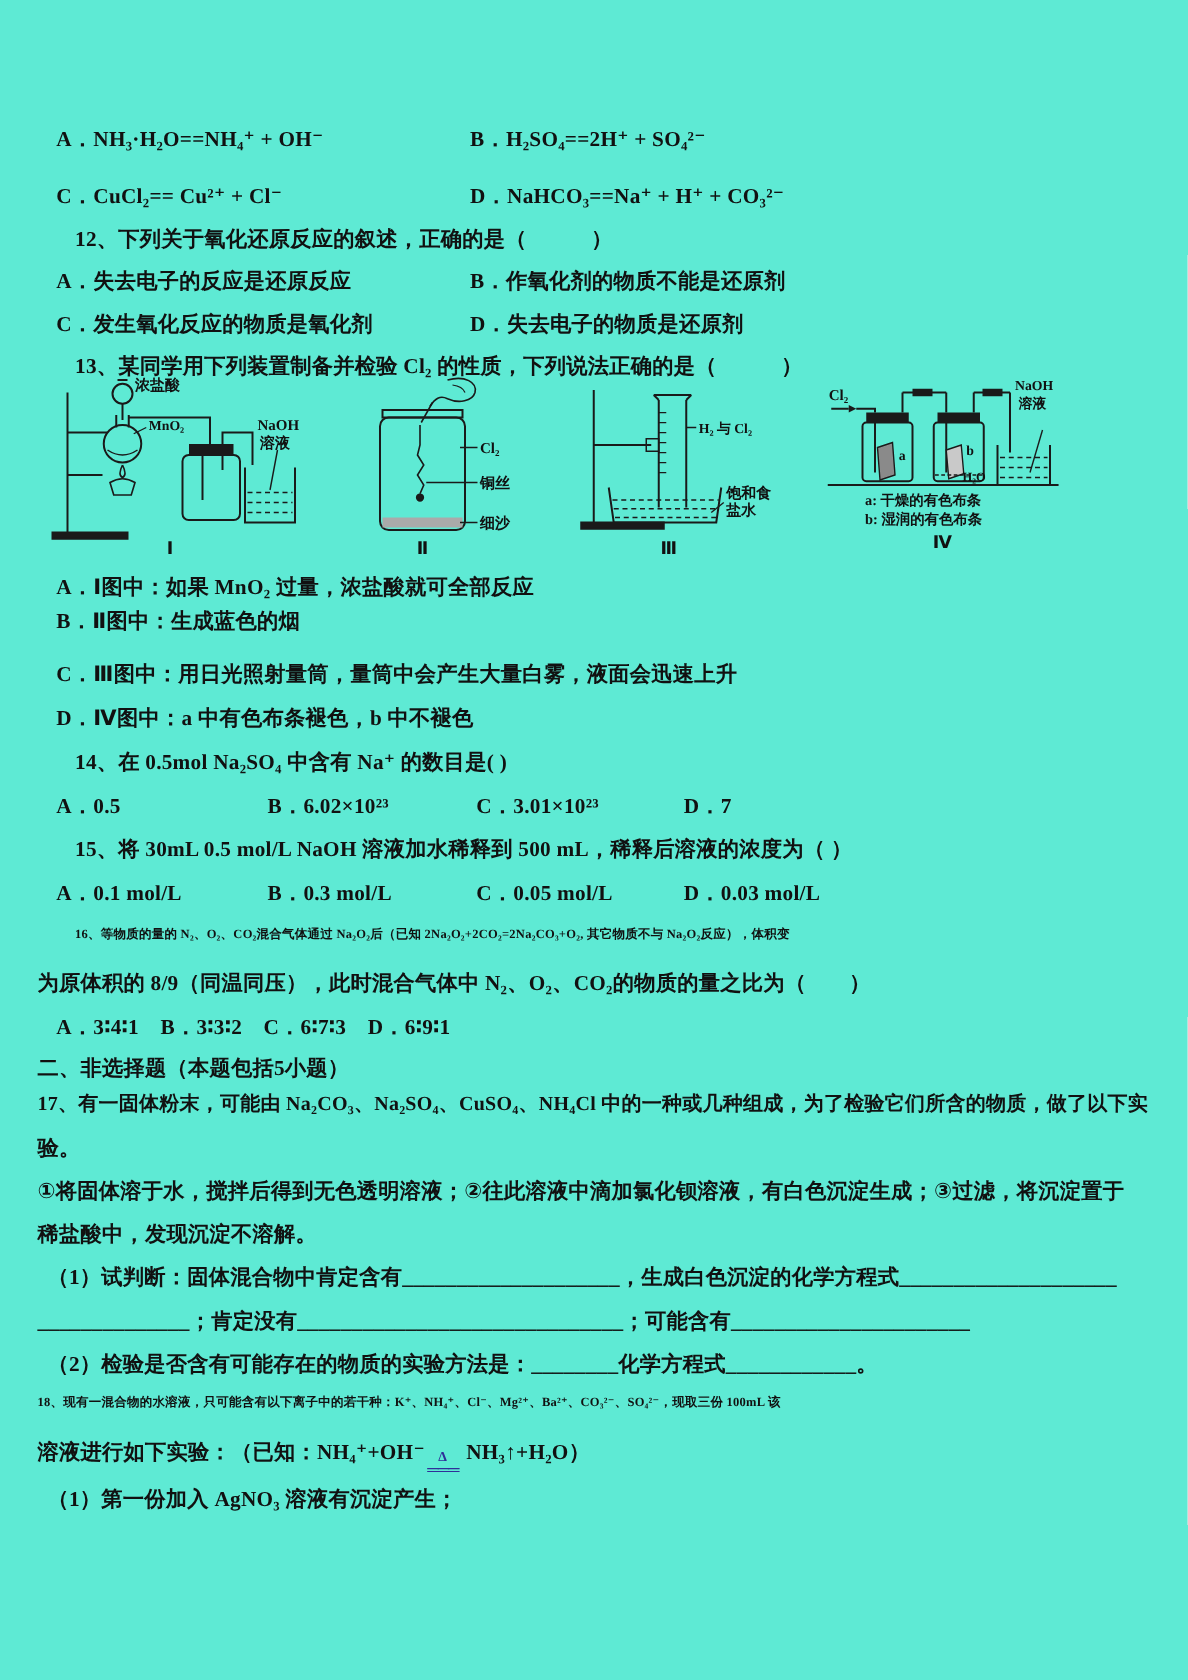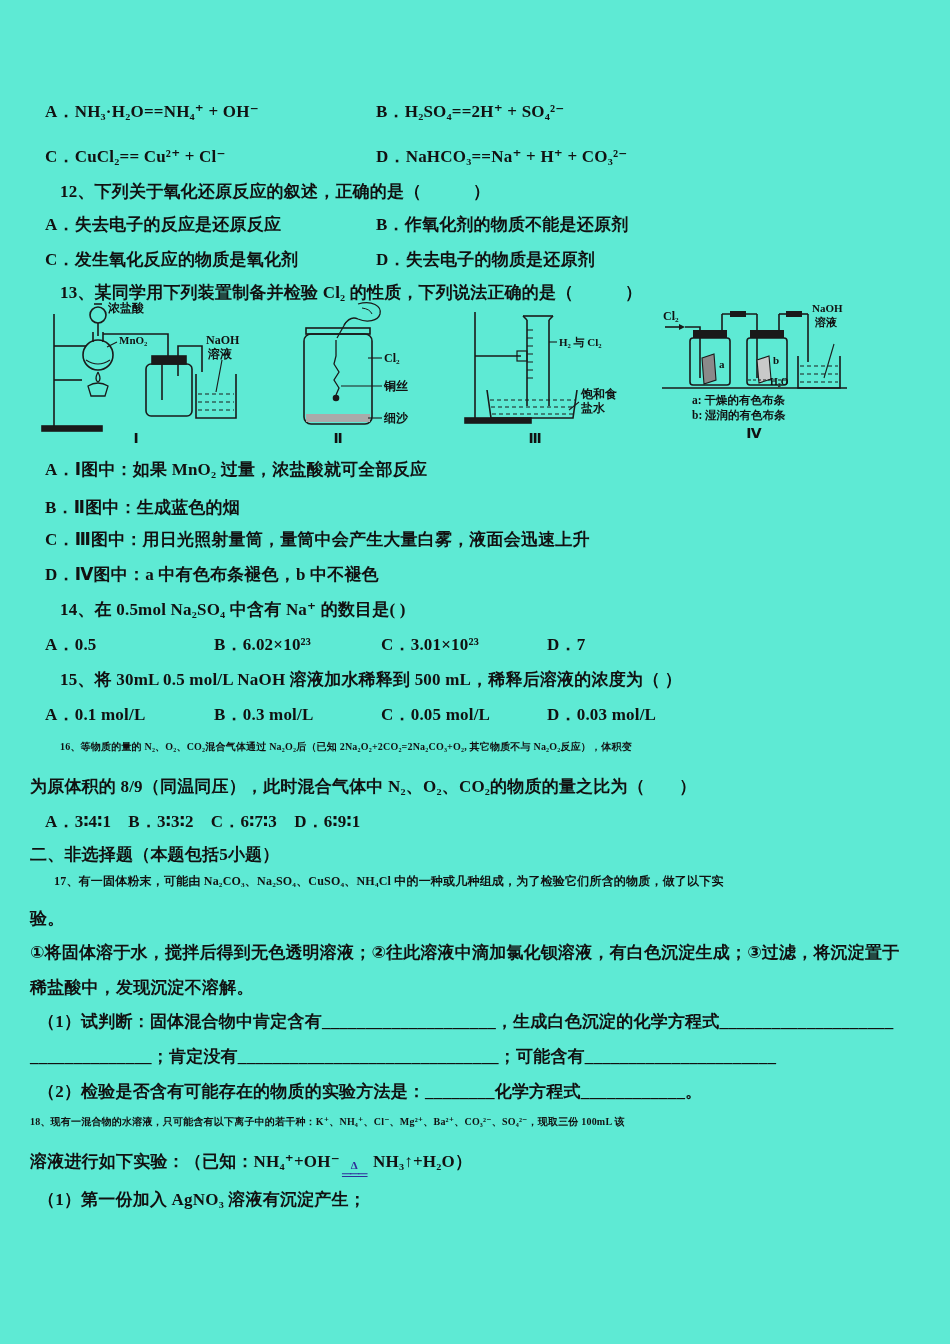--- a/index.html
+++ b/index.html
@@ -16,21 +16,21 @@
     position:absolute;
     left:45px;
     font-size:17px;
     font-weight:700;
     white-space:nowrap;
     letter-spacing:0.2px;
   }
   .stem{left:60px;text-align:right;}
   .cont{left:30px;}
   .small{font-size:10px;}
-  .mid{font-size:12px;margin-left:24px;}
+  .mid{font-size:16px;}
   .row2 .col1{display:inline-block;width:331px;}
   .row4 .c1{display:inline-block;width:169px;}
   .row4 .c2{display:inline-block;width:167px;}
   .row4 .c3{display:inline-block;width:166px;}
   .diagrams{
     position:absolute;left:40px;top:300px;
     display:flex;align-items:flex-start;gap:31px;
   }
   .diagrams svg{display:block;}
   .dg2{margin-left:12px;}
@@ -192,21 +192,21 @@
       <text x="108" y="85" font-size="10">H₂O</text>
       <text x="150" y="12" font-size="11">NaOH</text>
       <text x="153" y="26" font-size="11">溶液</text>
       <text x="30" y="104" font-size="11.5">a: 干燥的有色布条</text>
       <text x="30" y="119" font-size="11.5">b: 湿润的有色布条</text>
       <text x="92" y="138" font-size="14" text-anchor="middle">Ⅳ</text>
     </svg>
   </div>
 
   <div class="line" style="top:458px">A．Ⅰ图中：如果 MnO₂ 过量，浓盐酸就可全部反应</div>
-  <div class="line" style="top:496px">B．Ⅱ图中：生成蓝色的烟</div>
+  <div class="line" style="top:485px">B．Ⅱ图中：生成蓝色的烟</div>
   <div class="line" style="top:528px">C．Ⅲ图中：用日光照射量筒，量筒中会产生大量白雾，液面会迅速上升</div>
   <div class="line" style="top:563px">D．Ⅳ图中：a 中有色布条褪色，b 中不褪色</div>
 
   <div class="line stem" style="top:598px">14、在 0.5mol Na₂SO₄ 中含有 Na⁺ 的数目是( )</div>
   <div class="line row4" style="top:633px">
     <span class="c1">A．0.5</span><span class="c2">B．6.02×10²³</span><span class="c3">C．3.01×10²³</span><span>D．7</span>
   </div>
 
   <div class="line stem" style="top:668px">15、将 30mL 0.5 mol/L NaOH 溶液加水稀释到 500 mL，稀释后溶液的浓度为（ ）</div>
   <div class="line row4" style="top:703px">

